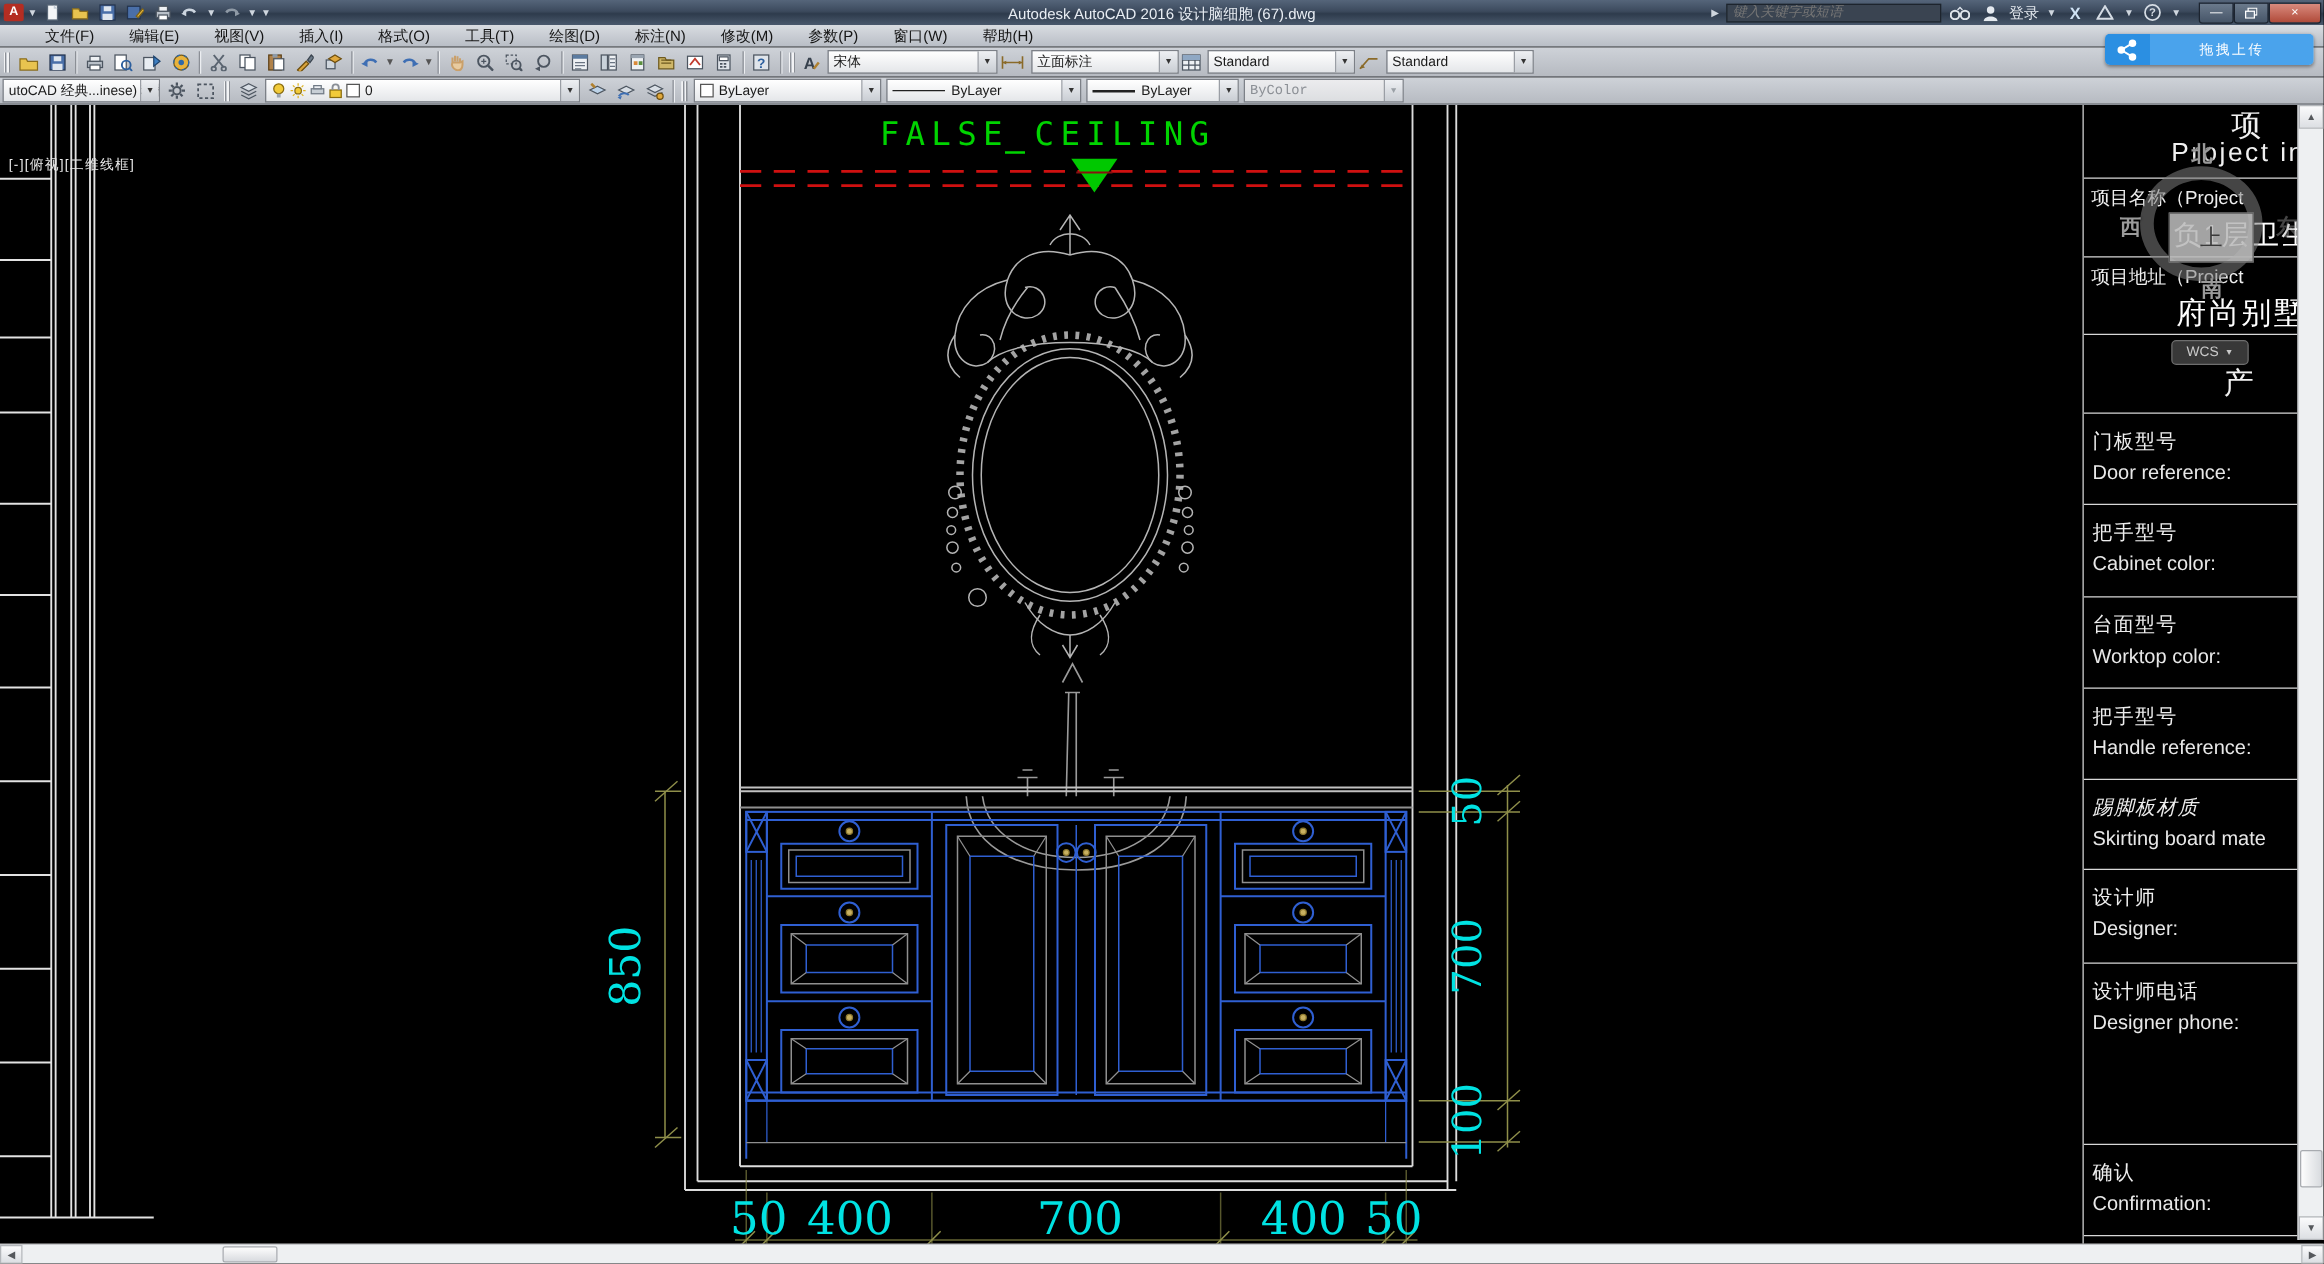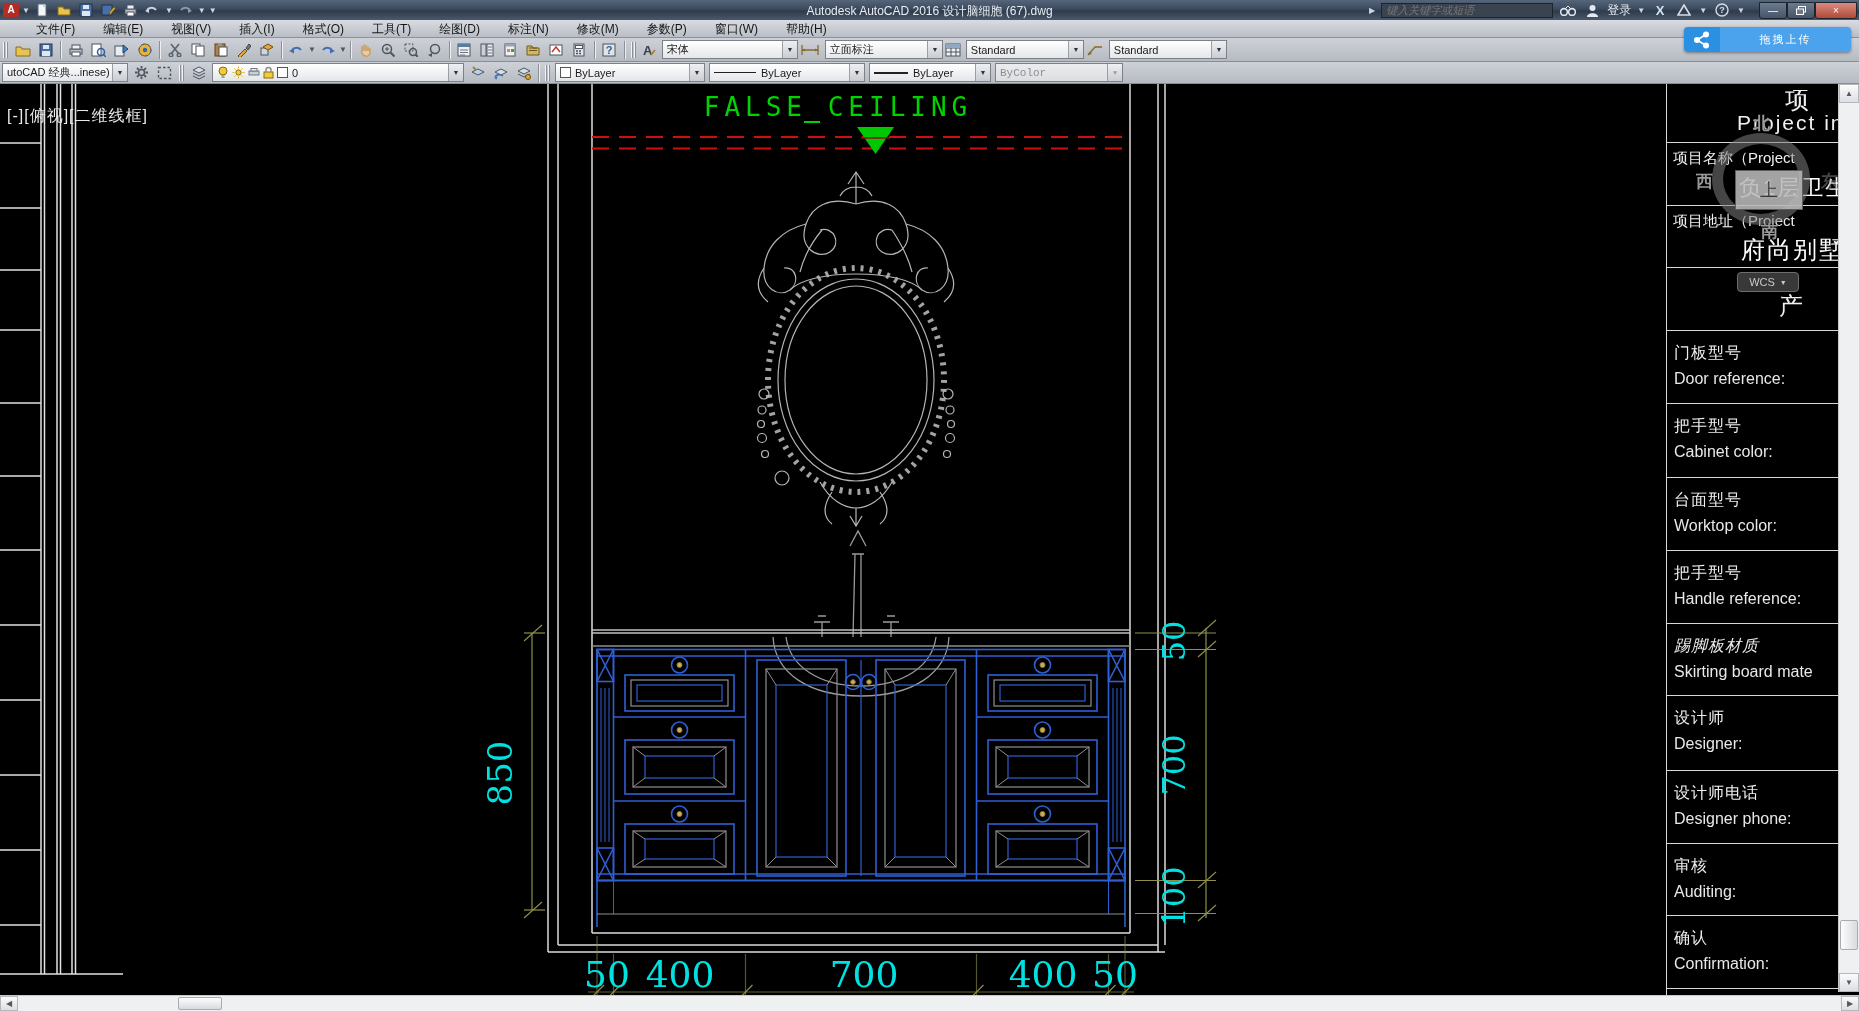--- a/index.html
+++ b/index.html
@@ -51,21 +51,21 @@
     background:linear-gradient(#eef0f3,#c9cdd3); border-left:1px solid #9a9ea5;
     display:flex; align-items:center; justify-content:center; font-size:7px; color:#333; }
   .combo.disabled { color:#8b8f95; background:linear-gradient(#ececee,#dcdee1); }
   .swatch { width:11px; height:11px; background:#fff; border:1px solid #555; margin-right:4px; }
   .ltline { width:42px; height:1px; background:#222; margin-right:5px; }
   .lwline { width:34px; height:2px; background:#222; margin-right:5px; }
   .mini { display:flex; align-items:center; gap:2px; margin-right:3px; }
 
   
   .canvas { position:relative; width:1859px; height:911px; background:#000; overflow:hidden; }
-  .vp-label { position:absolute; left:7px; top:22px; color:#e8e8e8; font-size:16px; letter-spacing:1px; }
+  .vp-label { position:absolute; left:7px; top:40px; color:#e8e8e8; font-size:11px; letter-spacing:1px; }
   svg.cad { position:absolute; left:0; top:0; }
   svg text { user-select:none; }
 
   
   .titleblock { position:absolute; left:1666px; top:0; width:172px; height:911px;
     border-left:1.5px solid #d8d8d8; color:#eee; overflow:hidden; }
   .tbrow { position:absolute; left:0; width:100%; border-top:1.5px solid #d8d8d8; padding:4px 0 0 7px; overflow:hidden; }
   .tbrow .cn { font-size:16px; letter-spacing:1px; white-space:nowrap; }
   .tbrow .en { font-size:16px; margin-top:6px; white-space:nowrap; color:#e8e8e8; }
   .hdr-cn { position:absolute; font-size:24px; letter-spacing:14px; white-space:nowrap; color:#f0f0f0; }
@@ -813,24 +813,20 @@
       <div class="en">Skirting board mate</div>
     </div>
     <div class="tbrow" style="top:611px;height:75px;">
       <div class="cn" style="margin-top:8px;">设计师</div>
       <div class="en">Designer:</div>
     </div>
     <div class="tbrow" style="top:686px;height:73px;">
       <div class="cn" style="margin-top:8px;">设计师电话</div>
       <div class="en">Designer phone:</div>
     </div>
-    <div class="tbrow" style="top:759px;height:72px;">
-      <div class="cn" style="margin-top:8px;">审核</div>
-      <div class="en">Auditing:</div>
-    </div>
     <div class="tbrow" style="top:831px;height:73px;">
       <div class="cn" style="margin-top:8px;">确认</div>
       <div class="en">Confirmation:</div>
     </div>
     <div class="tbrow" style="top:904px;height:7px;"></div>
   </div>
 
   <div class="viewcube">
     <div class="vc-ring"></div>
     <span class="vc-lbl" style="left:58px;top:0px;">北</span>

